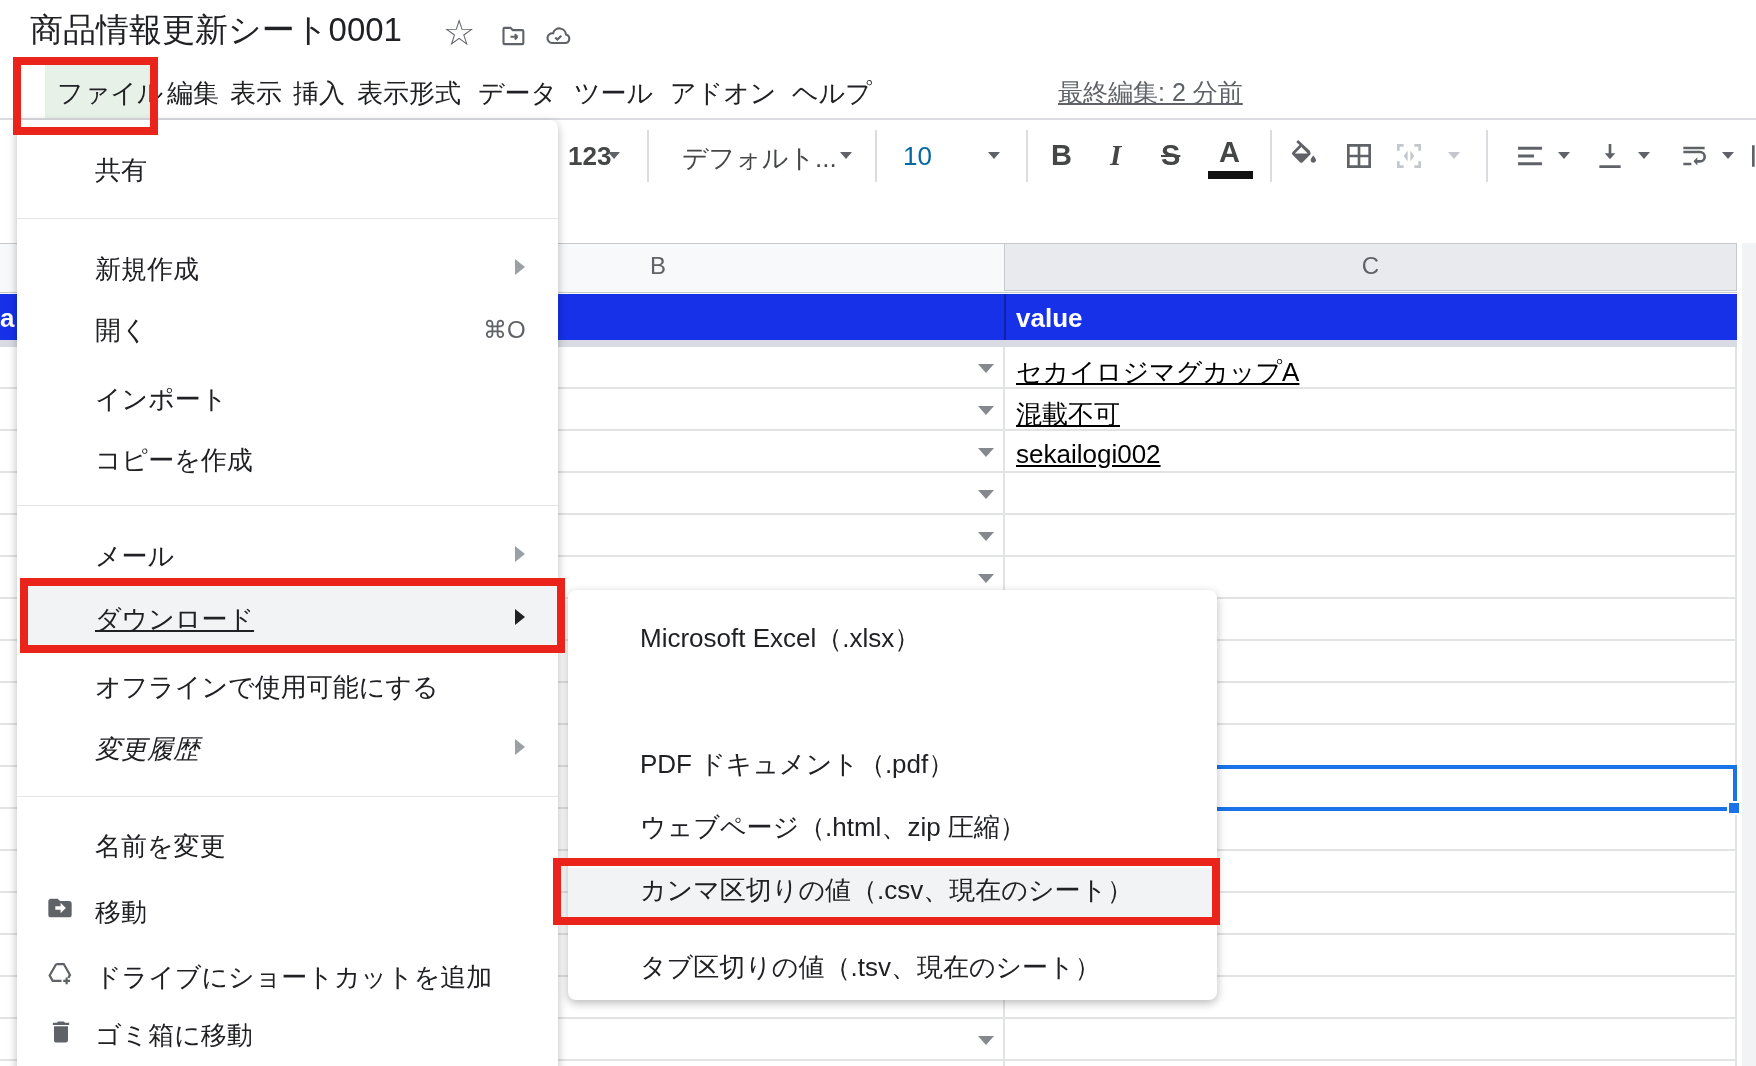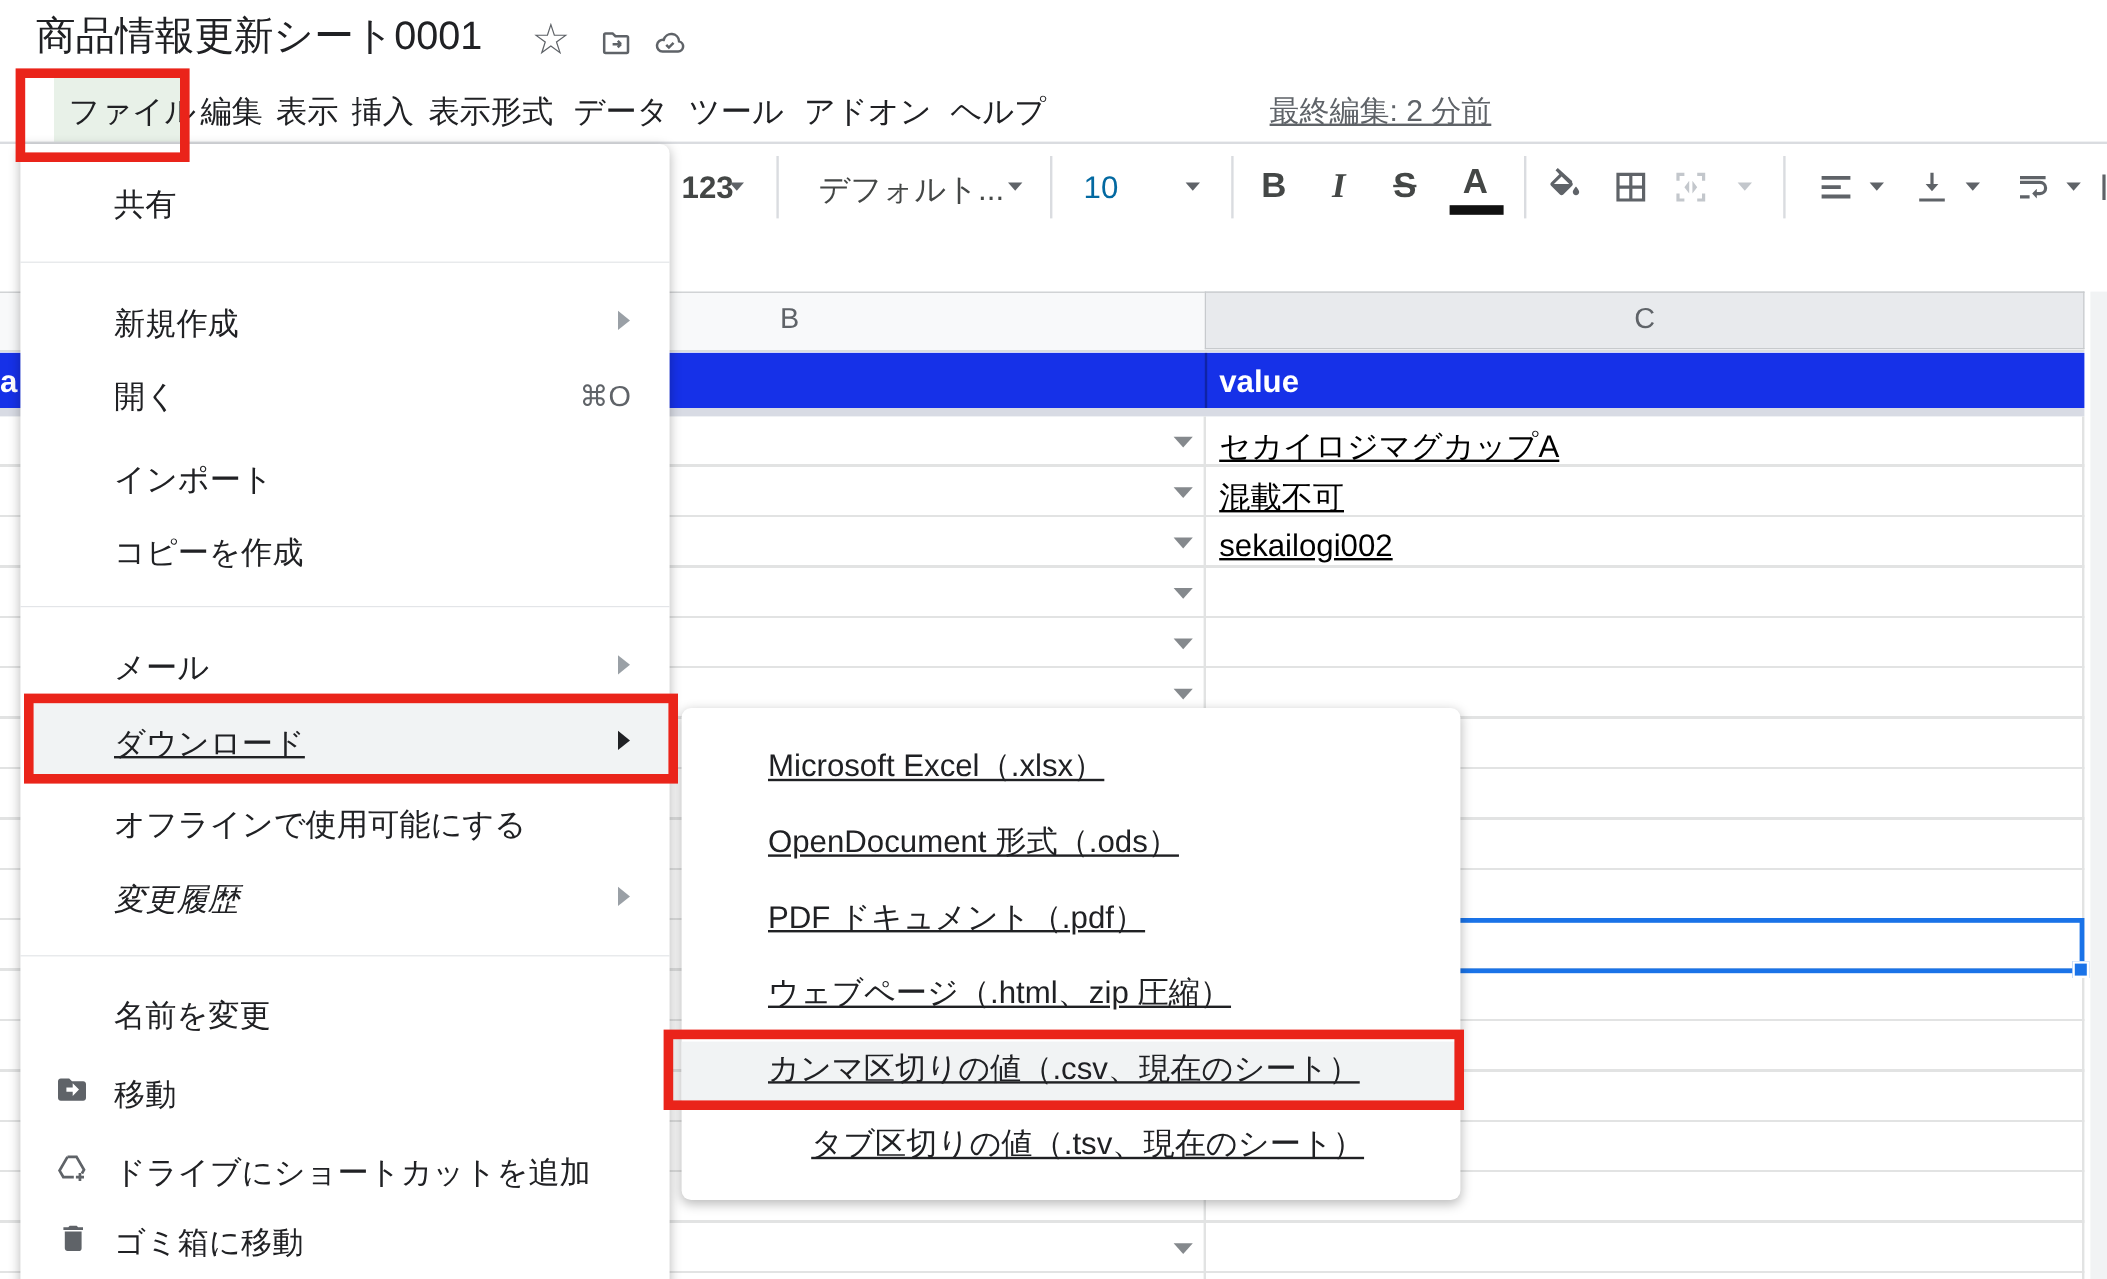--- a/index.html
+++ b/index.html
@@ -9,21 +9,21 @@
   .txt{position:absolute;white-space:nowrap;}
   
   .tri-down{position:absolute;width:0;height:0;border-left:7px solid transparent;border-right:7px solid transparent;border-top:8px solid #5f6368;}
   .tri-down.sm{border-left-width:6px;border-right-width:6px;border-top-width:7px;}
   .tri-down.cell{border-left-width:8px;border-right-width:8px;border-top-width:9px;border-top-color:#85898d;}
   .tri-down.dis{border-top-color:#c3c7cc;}
   .tri-right{position:absolute;width:0;height:0;border-top:8px solid transparent;border-bottom:8px solid transparent;border-left:10px solid #9aa0a6;}
   .tri-right.dark{border-left-color:#202124;}
   .vdiv{position:absolute;width:2px;height:52px;top:130px;background:#dadce0;}
   .menu-item{position:absolute;left:78px;font-size:26px;color:#202124;}
-  .sub-item{position:absolute;left:72px;font-size:26px;color:#202124;text-decoration:underline;}
+  .sub-item{position:absolute;left:72px;font-size:26px;color:#202124;}
   .menu-divider{position:absolute;left:0;right:0;height:1px;background:#e3e5e8;}
   .redbox{position:absolute;box-sizing:border-box;border:8px solid #ea241a;background:transparent;z-index:9;}
   .cell-text{position:absolute;font-size:26px;color:#000;text-decoration:underline;}
   svg{display:block;}
 </style>
 </head>
 <body>
 
 <div id="stage">
 
@@ -203,25 +203,24 @@
       <svg width="28" height="30" viewBox="0 0 24 24" fill="#5f6368">
         <path d="M6 19c0 1.1.9 2 2 2h8a2 2 0 0 0 2-2V7H6zM19 4h-3.5l-1-1h-5l-1 1H5v2h14z"></path>
       </svg>
     </div>
     <div class="menu-item" style="top:898px;">ゴミ箱に移動</div>
   </div>
 
   <div class="abs" style="left:568px;top:590px;width:649px;height:410px;background:#fff;border-radius:8px;
               box-shadow:0 3px 10px rgba(0,0,0,.28);z-index:7;">
     <div class="sub-item" style="top:31px;">Microsoft Excel（.xlsx）</div>
-    <div class="sub-item" style="top:94px;">OpenDocument 形式（.ods）</div>
     <div class="sub-item" style="top:157px;">PDF ドキュメント（.pdf）</div>
     <div class="sub-item" style="top:220px;">ウェブページ（.html、zip 圧縮）</div>
     <div class="abs" style="left:0;top:278px;width:649px;height:49px;background:#f1f3f4;"></div>
     <div class="sub-item" style="top:283px;">カンマ区切りの値（.csv、現在のシート）</div>
-    <div class="sub-item" style="top:346px;margin-left:36px;">タブ区切りの値（.tsv、現在のシート）</div>
+    <div class="sub-item" style="top:360px;">タブ区切りの値（.tsv、現在のシート）</div>
   </div>
 
   <div class="redbox" style="left:13px;top:57px;width:145px;height:78px;"></div>
   <div class="redbox" style="left:20px;top:578px;width:545px;height:75px;"></div>
   <div class="redbox" style="left:553px;top:858px;width:667px;height:67px;"></div>
 
 </div>
 
 </body></html>

